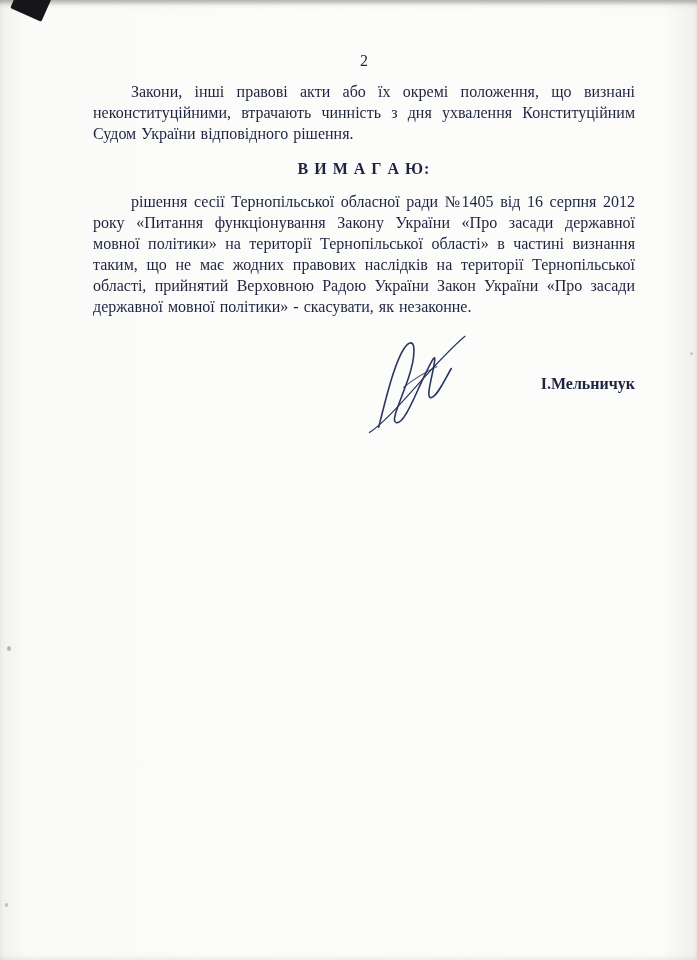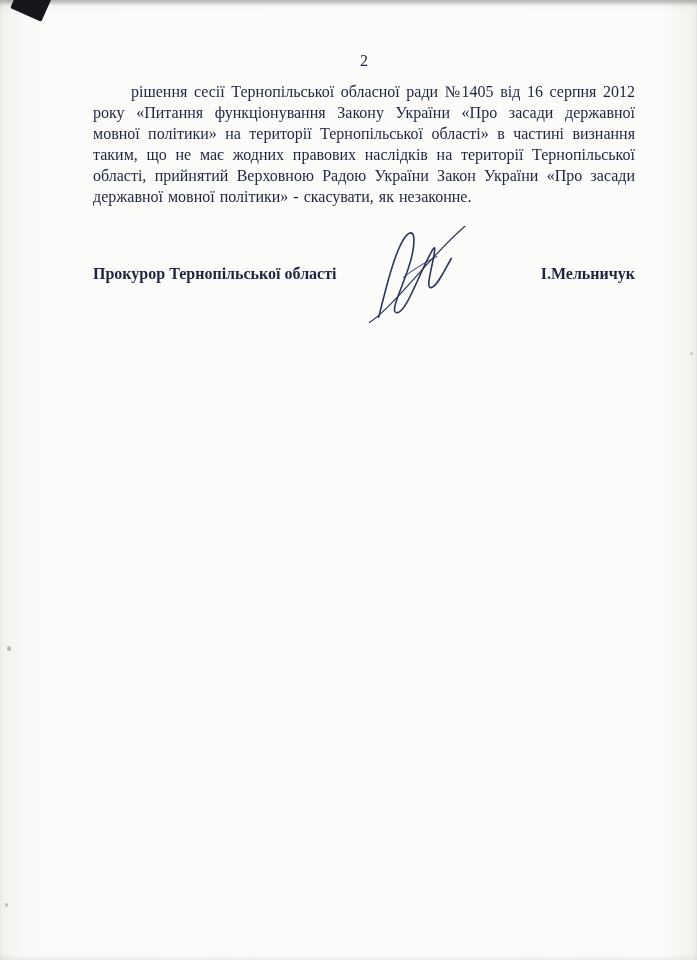--- a/index.html
+++ b/index.html
@@ -106,29 +106,30 @@
   <div class="top-smudge"></div>
   <div class="corner-mark"></div>
   <div class="speck s1"></div>
   <div class="speck s2"></div>
   <div class="speck s3"></div>
 
   <div class="text-block">
 
     <div class="page-number">2</div>
 
+    <p class="para">Закони, інші правові акти або їх окремі положення, що визнані неконституційними, втрачають чинність з дня ухвалення Конституційним Судом України відповідного рішення.</p>
 
 
+    <div class="heading">В И М А Г А Ю:</div>
 
     <p class="para">рішення сесії Тернопільської обласної ради №1405 від 16 серпня 2012 року «Питання функціонування Закону України «Про засади державної мовної політики» на території Тернопільської області» в частині визнання таким, що не має жодних правових наслідків на території Тернопільської області, прийнятий Верховною Радою України Закон України «Про засади державної мовної політики» - скасувати, як незаконне.</p>
 
 
     <div class="signature-block">
 
-      <span class="signer-title">Прокурор Тернопільської області</span>
 
       <svg class="signature-svg" width="130" height="100" viewBox="0 0 130 100">
         <g fill="none" stroke="#2a3560" stroke-width="1.6" stroke-linecap="round">
           <path d="M18,88 C 30,58 46,18 58,10 C 68,4 64,24 54,44 C 44,64 30,84 36,86 C 44,88 58,62 70,44 C 78,32 86,20 82,32 C 78,46 68,66 74,66 C 80,66 90,50 98,40"></path>
           <path d="M8,92 C 34,80 78,34 116,10" stroke-width="1.2"></path>
           <path d="M48,52 C 58,46 72,40 84,36" stroke-width="1" opacity="0.8"></path>
         </g>
       </svg>
 
       <span class="signer-name">І.Мельничук</span>

